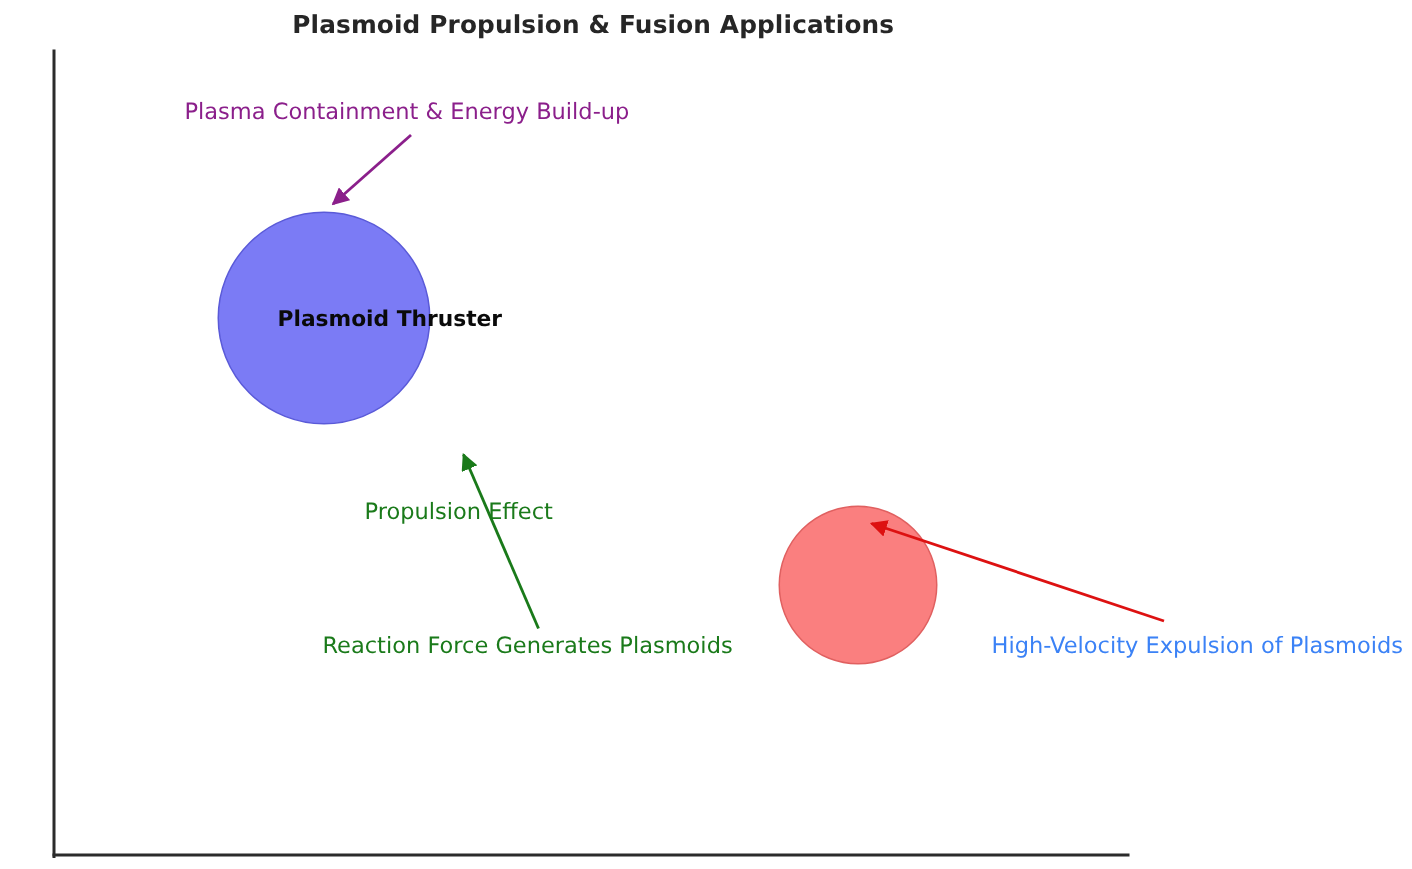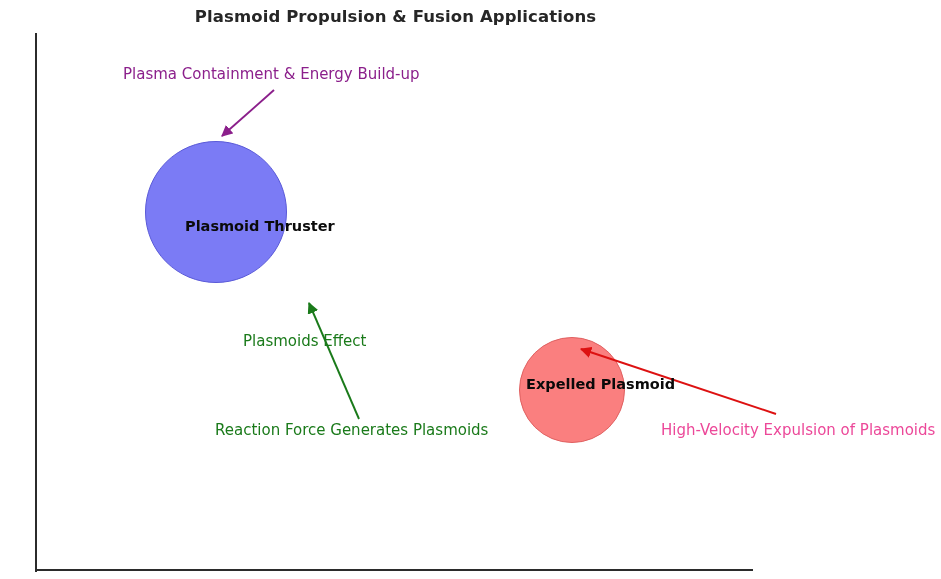--- a/index.html
+++ b/index.html
@@ -68,21 +68,21 @@
   }
   .node-label {
     position: absolute;
     font-size: 14.5px;
     font-weight: bold;
     color: #0a0a0a;
     white-space: nowrap;
   }
   #label-thruster {
     left: 160px;
-    top: 218px;
+    top: 205px;
     text-align: center;
   }
   #label-plasmoid {
     left: 501px;
     top: 376px;
   }
   .annotation {
     position: absolute;
     font-size: 15px;
     white-space: nowrap;
@@ -98,21 +98,21 @@
     color: #1a7a1a;
   }
   #ann-reaction-force {
     left: 190px;
     top: 421px;
     color: #1a7a1a;
   }
   #ann-high-velocity {
     left: 636px;
     top: 421px;
-    color: #ec4899;
+    color: #3b82f6;
   }
   #arrow-layer {
     position: absolute;
     left: 0;
     top: 0;
     width: 941px;
     height: 579px;
     pointer-events: none;
   }
 </style>
@@ -145,23 +145,22 @@
 
     <line x1="249" y1="90" x2="197" y2="136" stroke="#8b1f8b" stroke-width="1.9" marker-end="url(#head-purple)"></line>
 
     <line x1="334" y1="419" x2="284" y2="303" stroke="#1a7a1a" stroke-width="1.9" marker-end="url(#head-green)"></line>
 
     <line x1="751" y1="414" x2="556" y2="349" stroke="#dd1111" stroke-width="1.9" marker-end="url(#head-red)"></line>
   </svg>
 
   <div class="node-label" id="label-thruster">Plasmoid Thruster</div>
 
-  <div class="node-label" id="label-plasmoid">Expelled Plasmoid</div>
 
   <div class="annotation" id="ann-containment">Plasma Containment &amp; Energy Build-up</div>
 
-  <div class="annotation" id="ann-propulsion-effect">Plasmoids Effect</div>
+  <div class="annotation" id="ann-propulsion-effect">Propulsion Effect</div>
 
   <div class="annotation" id="ann-reaction-force">Reaction Force Generates Plasmoids</div>
 
   <div class="annotation" id="ann-high-velocity">High-Velocity Expulsion of Plasmoids</div>
 
 </div>
 
 </body></html>

